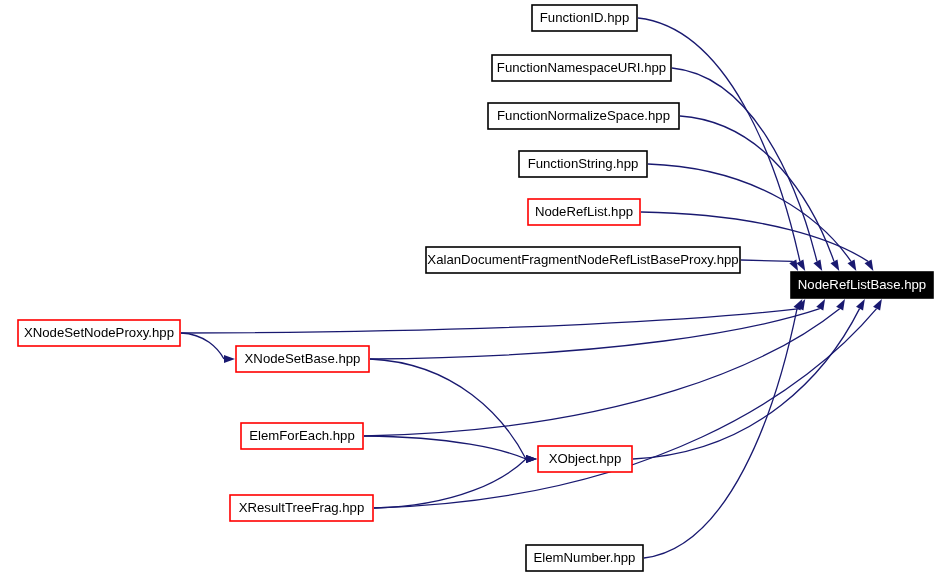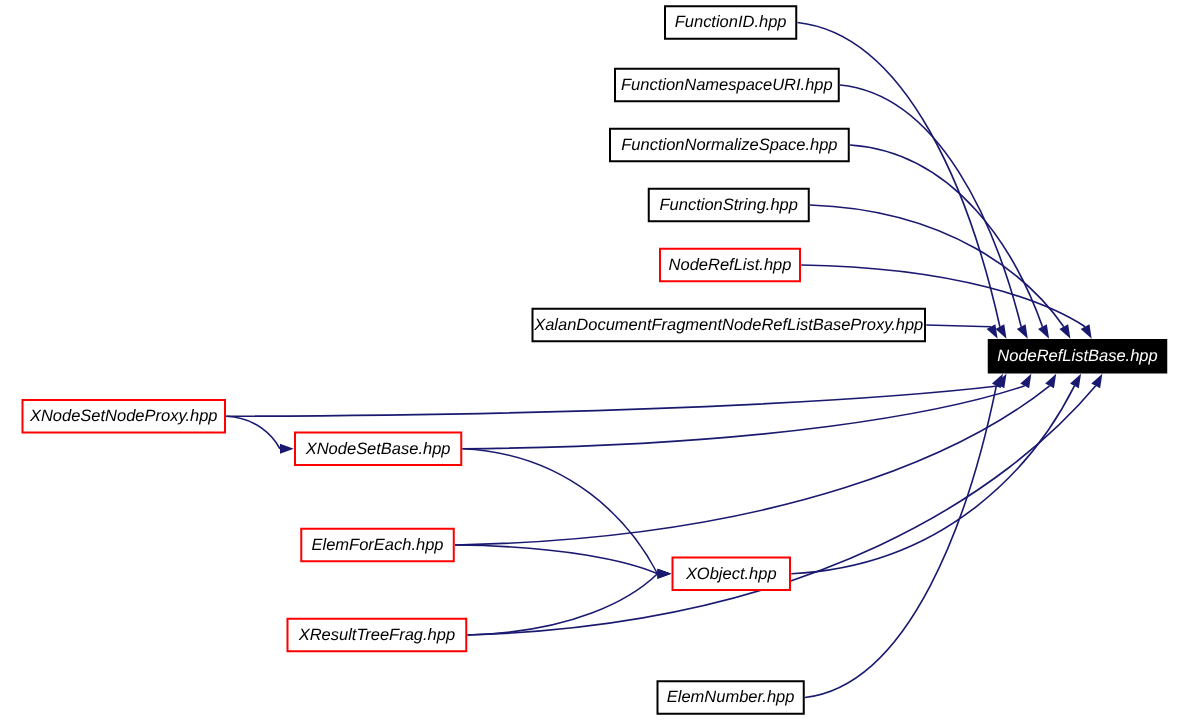--- a/index.html
+++ b/index.html
@@ -7,21 +7,20 @@
     padding: 0;
     background: #ffffff;
   }
   #graph-root {
     position: relative;
     width: 950px;
     height: 576px;
     background: #ffffff;
     font-family: "Liberation Sans", sans-serif;
     overflow: hidden;
-    font-style: italic;
   }
   #graph-svg {
     position: absolute;
     left: 0;
     top: 0;
     width: 950px;
     height: 576px;
   }
   .node-rect {
     fill: #ffffff;

